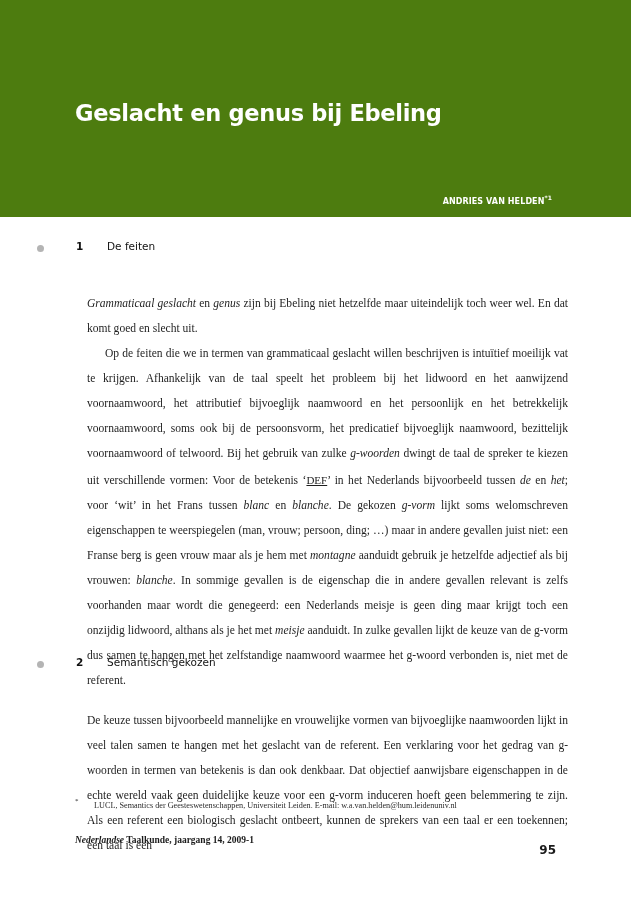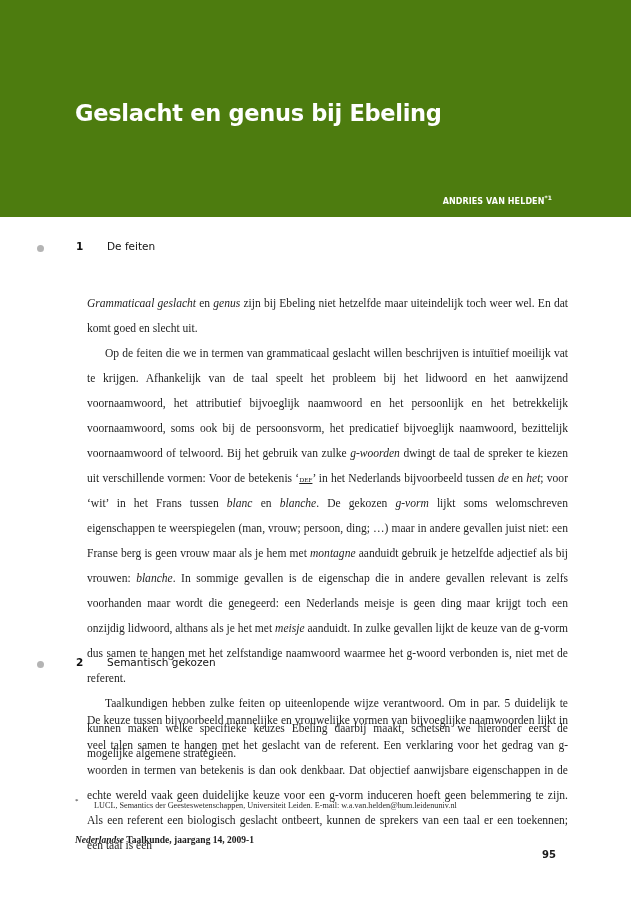--- a/index.html
+++ b/index.html
@@ -12,46 +12,45 @@
             font-weight:bold; font-size:8px; color:#ffffff; letter-spacing:0.1px; }
   .author sup { font-size:6px; vertical-align:4px; }
   .sec-head { position:absolute; left:0; width:631px; height:16px; }
   .bullet { position:absolute; left:37px; top:5px; width:7px; height:7px; border-radius:50%; background:#b4b4b4; }
   .sec-num { position:absolute; left:76px; top:0; font-family:"DejaVu Sans", sans-serif; font-weight:bold; font-size:10.5px; color:#111; }
   .sec-title { position:absolute; left:94px; top:0; font-family:"DejaVu Sans", sans-serif; font-weight:normal; font-size:10.5px; color:#111;margin-left:13px; }
   .body-text { position:absolute; left:87px; width:481px; font-size:11.55px; line-height:25px;
                text-align:justify; color:#1e1e1e;margin-top:20px; }
   .body-text p { margin:0; }
   .body-text p.ind { text-indent:18px; }
-  .sc { font-variant:small-caps; font-size:10px;text-decoration:underline; }
+  .sc { font-variant:small-caps; font-size:16px;text-decoration:underline; }
   .footnote { position:absolute; left:75px; top:801px; width:500px; font-size:8.2px; color:#2a2a2a; }
   .footnote .mark { position:absolute; left:0; top:-4px; font-size:7px; }
   .footnote .fn-text { position:absolute; left:19px; top:0; white-space:nowrap; }
   .footer { position:absolute; left:75px; top:835px; width:481px; height:14px; font-size:9.5px; font-weight:bold; color:#1a1a1a; }
   .footer .journal { position:absolute; left:0; top:0; white-space:nowrap; }
-  .footer .page-num { position:absolute; right:0; top:14px; font-family:"DejaVu Sans", sans-serif; font-size:10px; }
+  .footer .page-num { position:absolute; right:0; top:8px; font-family:"DejaVu Sans", sans-serif; font-size:12px; }
 </style>
 </head>
 <body>
 
 <div class="banner">
   <h1 class="title">Geslacht en genus bij Ebeling</h1>
   <div class="author"><span>ANDRIES VAN HELDEN</span><sup>*1</sup></div>
 </div>
 
 <div class="sec-head" style="top:240px;">
   <span class="bullet"></span>
   <span class="sec-num">1</span>
   <span class="sec-title">De feiten</span>
 </div>
 
 <div class="body-text" style="top:271px;">
   <p><i>Grammaticaal geslacht</i><span> en </span><i>genus</i><span> zijn bij Ebeling niet hetzelfde maar uiteindelijk toch weer wel. En dat komt goed en slecht uit.</span></p>
   <p class="ind"><span>Op de feiten die we in termen van grammaticaal geslacht willen beschrijven is intuïtief moeilijk vat te krijgen. Afhankelijk van de taal speelt het probleem bij het lidwoord en het aanwijzend voornaamwoord, het attributief bijvoeglijk naamwoord en het persoonlijk en het betrekkelijk voornaamwoord, soms ook bij de persoonsvorm, het predicatief bij­voeglijk naamwoord, bezittelijk voornaamwoord of telwoord. Bij het gebruik van zulke </span><i>g-woorden</i><span> dwingt de taal de spreker te kiezen uit verschillende vormen: Voor de betekenis ‘</span><span class="sc">def</span><span>’ in het Nederlands bijvoorbeeld tussen </span><i>de</i><span> en </span><i>het</i><span>; voor ‘wit’ in het Frans tussen </span><i>blanc</i><span> en </span><i>blanche</i><span>. De gekozen </span><i>g-vorm</i><span> lijkt soms welomschreven eigenschappen te weerspiegelen (man, vrouw; persoon, ding; …) maar in andere gevallen juist niet: een Franse berg is geen vrouw maar als je hem met </span><i>montagne</i><span> aanduidt gebruik je hetzelfde adjectief als bij vrou­wen: </span><i>blanche</i><span>. In sommige gevallen is de eigenschap die in andere gevallen relevant is zelfs voorhanden maar wordt die genegeerd: een Nederlands meisje is geen ding maar krijgt toch een onzijdig lidwoord, althans als je het met </span><i>meisje</i><span> aanduidt. In zulke gevallen lijkt de keuze van de g-vorm dus samen te hangen met het zelfstandige naamwoord waarmee het g-woord verbonden is, niet met de referent.</span></p>
-  <p class="ind"><span>Taalkundigen hebben zulke feiten op uiteenlopende wijze verantwoord. Om in par. 5 duidelijk te kunnen maken welke specifieke keuzes Ebeling daarbij maakt, schetsen we hieronder eerst de mogelijke algemene strategieën.</span></p>
 </div>
 
 <div class="sec-head" style="top:656px;">
   <span class="bullet"></span>
   <span class="sec-num">2</span>
   <span class="sec-title">Semantisch gekozen</span>
 </div>
 
 <div class="body-text" style="top:688px;">
   <p><span>De keuze tussen bijvoorbeeld mannelijke en vrouwelijke vormen van bijvoeglijke naam­woorden lijkt in veel talen samen te hangen met het geslacht van de referent. Een ver­klaring voor het gedrag van g-woorden in termen van betekenis is dan ook denkbaar. Dat objectief aanwijsbare eigenschappen in de echte wereld vaak geen duidelijke keuze voor een g-vorm induceren hoeft geen belemmering te zijn. Als een referent een biologisch geslacht ontbeert, kunnen de sprekers van een taal er een toekennen; een taal is een</span></p>

